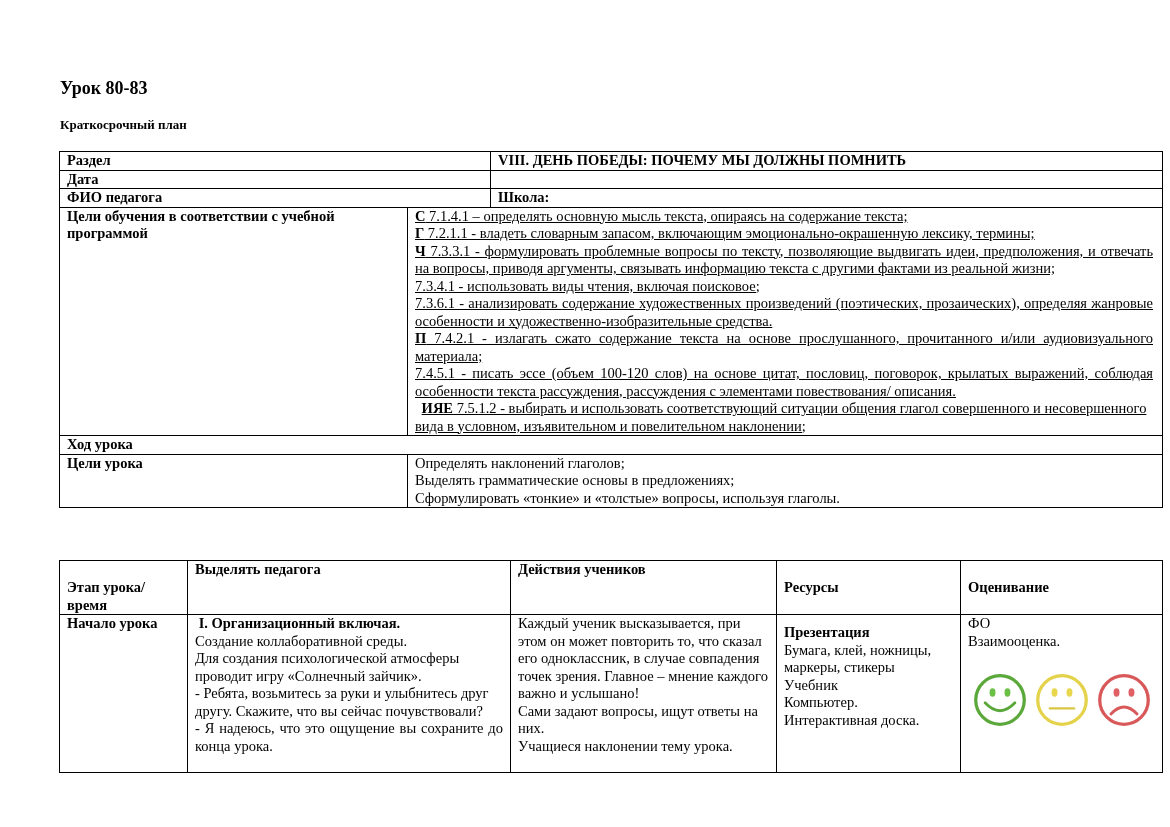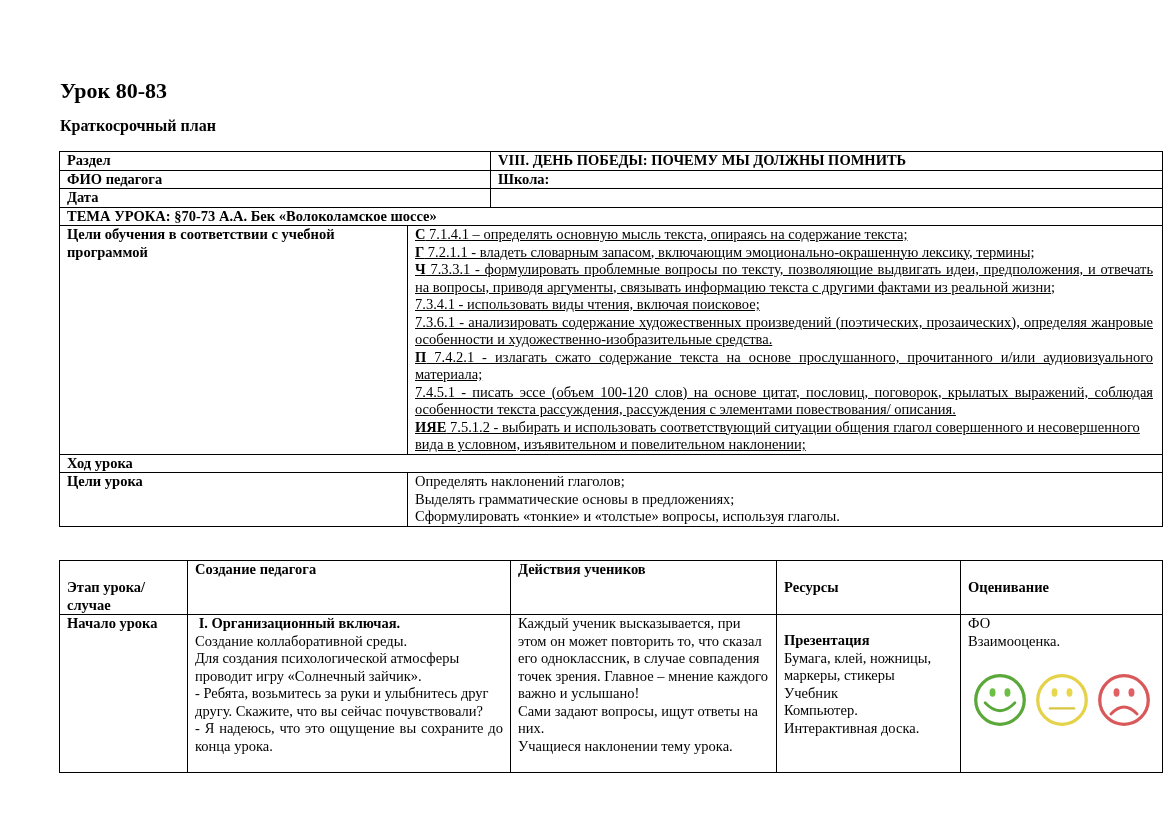--- a/index.html
+++ b/index.html
@@ -3,25 +3,25 @@
 <meta charset="utf-8">
 <style>
   html, body { margin: 0; padding: 0; background: #ffffff; }
   body {
     width: 1170px; height: 827px; position: relative; overflow: hidden;
     font-family: "Liberation Serif", "DejaVu Serif", serif;
     color: #000;
   }
   .title {
     position: absolute; left: 60px; top: 78px;
-    font-size: 22px; font-weight: bold; margin: 0;
+    font-size: 18px; font-weight: bold; margin: 0;
   }
   .subtitle {
     position: absolute; left: 60px; top: 117px;
-    font-size: 16px; font-weight: bold; margin: 0;
+    font-size: 13px; font-weight: bold; margin: 0;
   }
   table {
     border-collapse: collapse; table-layout: fixed;
     position: absolute; left: 59px;
     font-size: 14.5px; line-height: 17.5px;
   }
   td {
     border: 1.3px solid #000; vertical-align: top;
     padding: 0 7px; overflow: hidden;
   }
@@ -48,41 +48,38 @@
     <col style="width:83px">
     <col style="width:350px">
     <col style="width:322px">
   </colgroup>
   <tbody>
       <tr style="height:18px">
     <td colspan="2" class="b">Раздел</td>
     <td colspan="2" class="b">VIII. ДЕНЬ ПОБЕДЫ: ПОЧЕМУ МЫ ДОЛЖНЫ ПОМНИТЬ</td>
   </tr>
   <tr style="height:18px">
-    <td colspan="2" class="b">ФИО педагога</td>
-    <td colspan="2" class="b">Школа:</td>
-  </tr>
-  <tr style="height:18px">
     <td colspan="2" class="b">Дата</td>
     <td colspan="2"></td>
   </tr>
   <tr style="height:18px">
-    <td colspan="4" class="b">ТЕМА УРОКА:  §70-73 А.А. Бек «Волоколамское шоссе»</td>
+    <td colspan="2" class="b">ФИО педагога</td>
+    <td colspan="2" class="b">Школа:</td>
   </tr>
   <tr>
     <td class="b">Цели обучения в соответствии с учебной программой</td>
     <td colspan="3" class="just" style="padding-right:9px">
       <p><b>С</b><span> 7.1.4.1 – определять основную мысль текста, опираясь на содержание текста;</span></p>
       <p><b>Г</b><span> 7.2.1.1 - владеть словарным запасом, включающим эмоционально-окрашенную лексику, термины;</span></p>
       <p><b>Ч</b><span> 7.3.3.1 - формулировать проблемные вопросы по тексту, позволяющие выдвигать идеи, предположения, и отвечать на вопросы, приводя аргументы, связывать информацию текста с другими фактами из реальной жизни;</span></p>
       <p><span>7.3.4.1 - использовать виды чтения, включая поисковое;</span></p>
       <p><span>7.3.6.1 - анализировать содержание художественных произведений (поэтических, прозаических), определяя жанровые особенности и художественно-изобразительные средства.</span></p>
       <p><b>П</b><span> 7.4.2.1 - излагать сжато содержание текста на основе прослушанного, прочитанного и/или аудиовизуального материала;</span></p>
       <p><span>7.4.5.1 - писать эссе (объем 100-120 слов) на основе цитат, пословиц, поговорок, крылатых выражений, соблюдая особенности текста рассуждения, рассуждения с элементами повествования/ описания.</span></p>
-      <p class="last" style="text-align:left"><b>ИЯЕ</b><span> 7.5.1.2 - выбирать и использовать соответствующий ситуации общения глагол совершенного и несовершенного вида в условном, изъявительном и повелительном наклонении;</span></p>
+      <p class="last" style="text-align:center"><b>ИЯЕ</b><span> 7.5.1.2 - выбирать и использовать соответствующий ситуации общения глагол совершенного и несовершенного вида в условном, изъявительном и повелительном наклонении;</span></p>
     </td>
   </tr>
   <tr style="height:18px">
     <td colspan="4" class="b">Ход урока</td>
   </tr>
   <tr>
     <td class="b">Цели урока</td>
     <td colspan="3" class="cell-text">
       <p>Определять наклонений глаголов;</p>
       <p>Выделять грамматические основы в предложениях;</p>
@@ -95,41 +92,41 @@
 <table class="t2">
   <colgroup>
     <col style="width:128px">
     <col style="width:323px">
     <col style="width:266px">
     <col style="width:184px">
     <col style="width:202px">
   </colgroup>
   <tbody>
       <tr style="height:54px">
-    <td class="b" style="vertical-align:bottom">Этап урока/случае</td>
-    <td class="b">Создание педагога</td>
+    <td class="b" style="vertical-align:bottom">Этап урока/время</td>
+    <td class="b">Выделять педагога</td>
     <td class="b">Действия учеников</td>
     <td class="b mid">Ресурсы</td>
     <td class="b mid">Оценивание</td>
   </tr>
   <tr style="height:158px">
     <td class="b">Начало урока</td>
     <td class="cell-text">
       <p class="b" style="white-space:pre"> I. Организационный включая.</p>
       <p>Создание коллаборативной среды.</p>
       <p>Для создания психологической атмосферы проводит игру «Солнечный зайчик».</p>
       <p>- Ребята, возьмитесь за руки и улыбнитесь друг другу.  Скажите, что вы сейчас почувствовали?</p>
       <p style="text-align:justify">- Я надеюсь, что это ощущение вы сохраните до конца урока.</p>
     </td>
     <td class="cell-text">
       <p>Каждый ученик высказывается, при этом он может повторить то, что сказал его одноклассник, в случае совпадения точек зрения. Главное – мнение каждого важно и услышано!</p>
       <p>Сами задают вопросы, ищут ответы на них.</p>
       <p>Учащиеся наклонении тему урока.</p>
     </td>
-    <td class="cell-text" style="padding-top:17px">
+    <td class="cell-text" style="padding-top:9px">
       <p class="b">Презентация</p>
       <p>Бумага, клей, ножницы, маркеры, стикеры</p>
       <p>Учебник</p>
       <p>Компьютер.</p>
       <p>Интерактивная доска.</p>
     </td>
     <td class="cell-text">
       <p>ФО</p>
       <p>Взаимооценка.</p>
       <div class="smileys">

